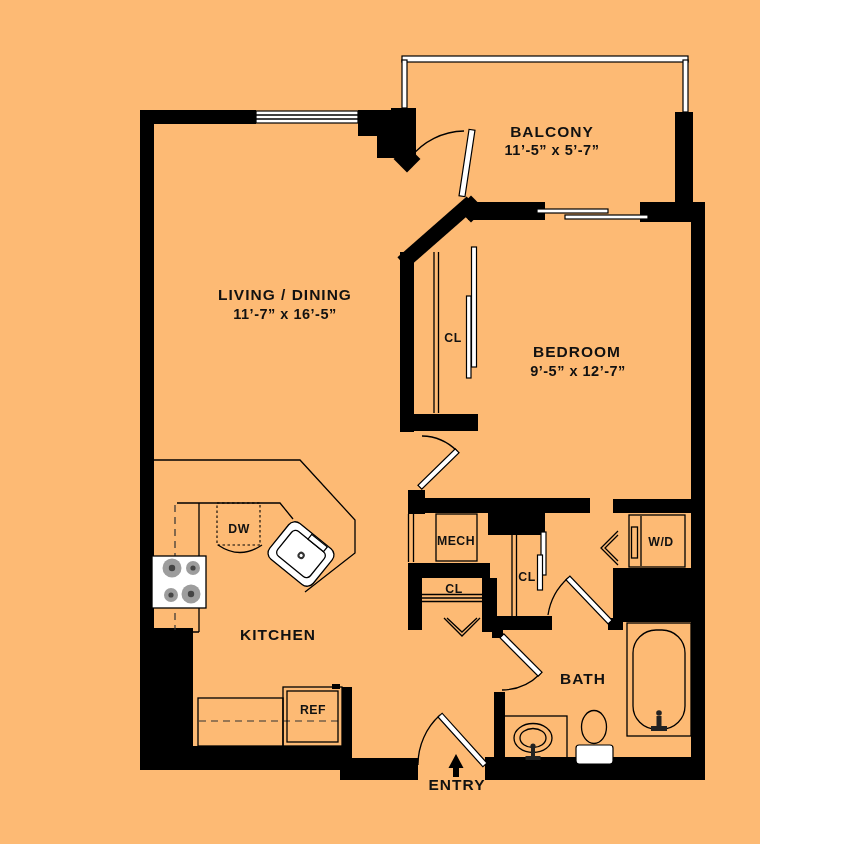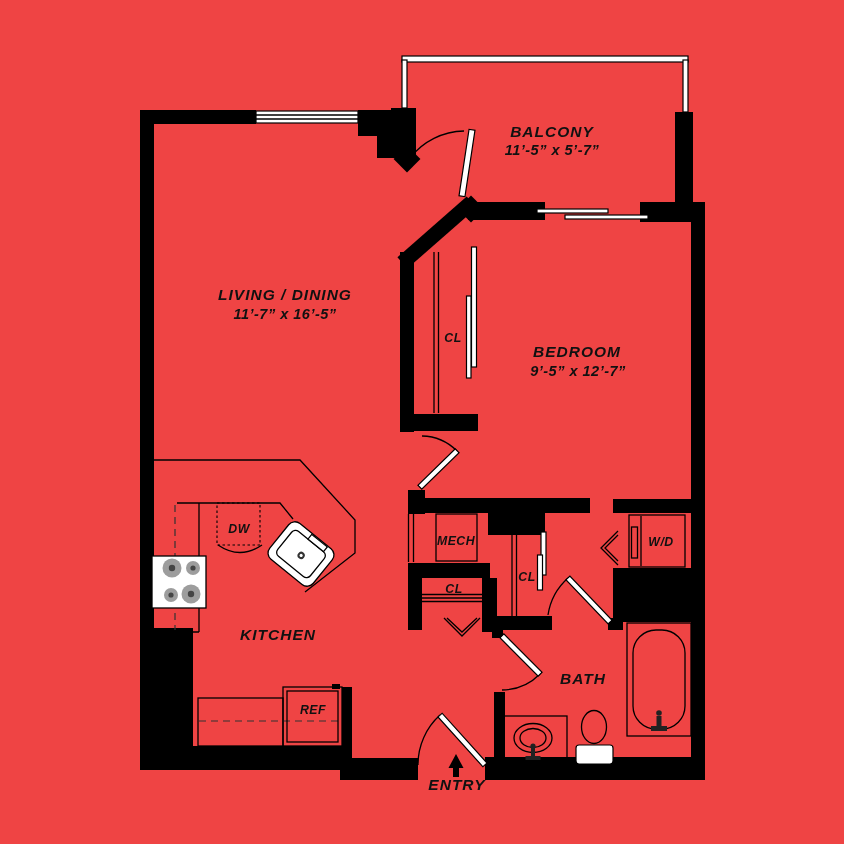--- a/index.html
+++ b/index.html
@@ -1,16 +1,16 @@
 <!DOCTYPE html>
 <html><head>
 <meta charset="utf-8">
 <style>
   html,body{margin:0;padding:0;background:#ffffff;}
-  .stage{width:844px;height:844px;position:relative;background:#ef4444;overflow:hidden;font-style:italic;}
+  .stage{width:760px;height:844px;position:relative;background:#fdba74;overflow:hidden;}
   svg{display:block;}
   text{font-family:"Liberation Sans","DejaVu Sans",sans-serif;font-weight:bold;fill:#111;}
   .room-name{font-size:15.5px;letter-spacing:1px;}
   .room-dims{font-size:14.5px;letter-spacing:0.5px;}
   .small-label{font-size:12.3px;letter-spacing:0.5px;}
   .wall{fill:#000;stroke:none;}
   .thin{fill:none;stroke:#000;stroke-width:1.3;}
   .thinw{fill:#fff;stroke:#000;stroke-width:1.2;}
   .fixture{fill:#fff;stroke:#000;stroke-width:1.3;}
   .dash{fill:none;stroke:#333;stroke-width:1.2;stroke-dasharray:7,5;}

